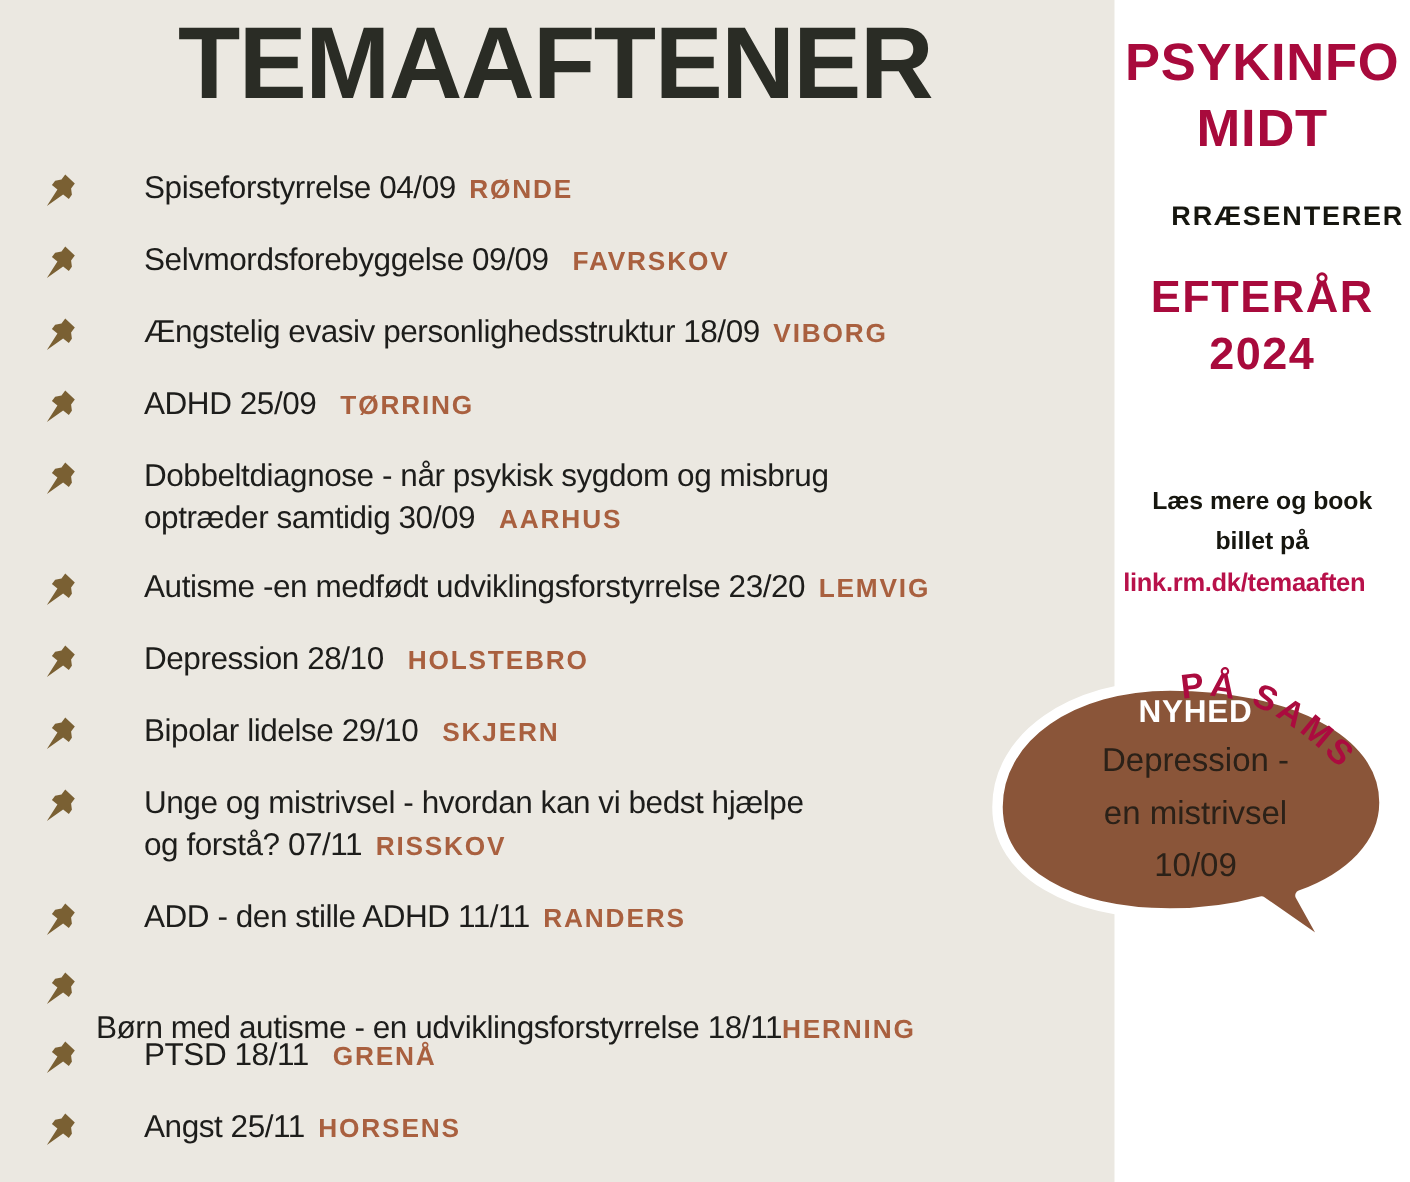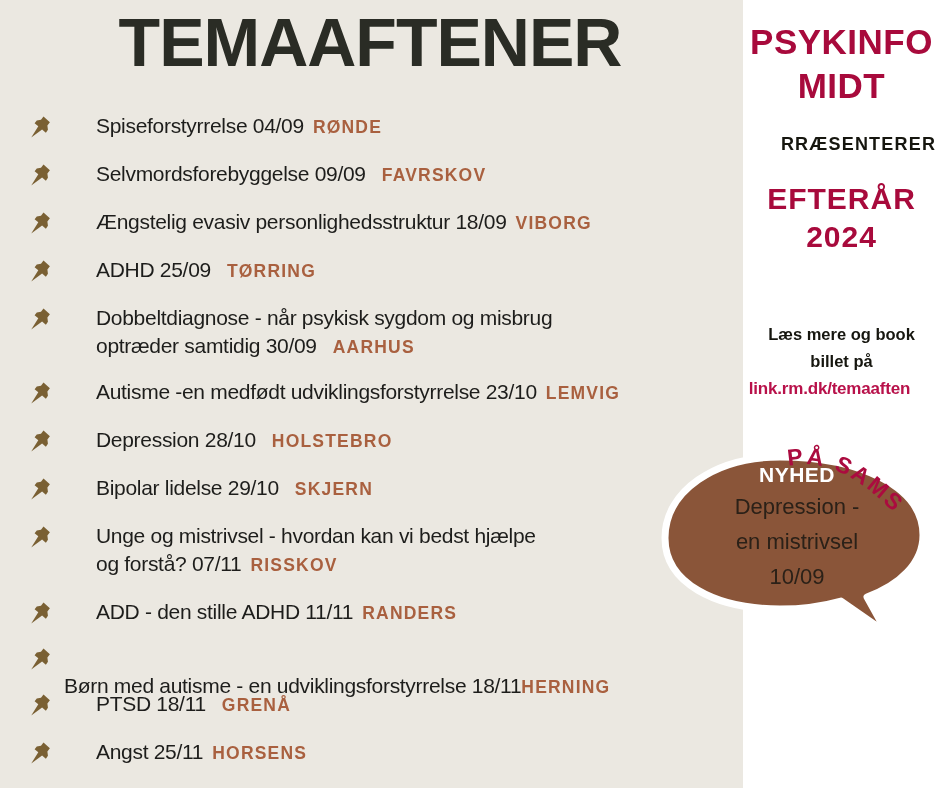--- a/index.html
+++ b/index.html
@@ -204,21 +204,21 @@
       <div class="event" style="top: 304px;">
         <span class="pin"><svg viewBox="0 0 24 24" width="26" height="26">
             <path fill="#7a6033" d="M14.3 2.2 L12.0 5.2 L8.1 6.0 L6.1 8.6 L9.5 11.4 L3.0 21.6 L13.0 14.4 L16.5 17.2 L18.4 14.6 L17.9 10.7 L20.2 7.7 Z"></path>
           </svg></span>
         <span class="ev-text"><span>Dobbeltdiagnose - når psykisk sygdom og misbrug</span><span class="ev-line2"><span>optræder samtidig 30/09</span><span class="sp-wide"></span><span class="city">AARHUS</span></span></span>
       </div>
       <div class="event" style="top: 378px;">
         <span class="pin"><svg viewBox="0 0 24 24" width="26" height="26">
             <path fill="#7a6033" d="M14.3 2.2 L12.0 5.2 L8.1 6.0 L6.1 8.6 L9.5 11.4 L3.0 21.6 L13.0 14.4 L16.5 17.2 L18.4 14.6 L17.9 10.7 L20.2 7.7 Z"></path>
           </svg></span>
-        <span class="ev-text"><span>Autisme -en medfødt udviklingsforstyrrelse 23/10</span><span class="sp"></span><span class="city">LEMVIG</span></span>
+        <span class="ev-text"><span>Autisme -en medfødt udviklingsforstyrrelse 23/20</span><span class="sp"></span><span class="city">LEMVIG</span></span>
       </div>
       <div class="event" style="top: 426px;">
         <span class="pin"><svg viewBox="0 0 24 24" width="26" height="26">
             <path fill="#7a6033" d="M14.3 2.2 L12.0 5.2 L8.1 6.0 L6.1 8.6 L9.5 11.4 L3.0 21.6 L13.0 14.4 L16.5 17.2 L18.4 14.6 L17.9 10.7 L20.2 7.7 Z"></path>
           </svg></span>
         <span class="ev-text"><span>Depression 28/10</span><span class="sp-wide"></span><span class="city">HOLSTEBRO</span></span>
       </div>
       <div class="event" style="top: 474px;">
         <span class="pin"><svg viewBox="0 0 24 24" width="26" height="26">
             <path fill="#7a6033" d="M14.3 2.2 L12.0 5.2 L8.1 6.0 L6.1 8.6 L9.5 11.4 L3.0 21.6 L13.0 14.4 L16.5 17.2 L18.4 14.6 L17.9 10.7 L20.2 7.7 Z"></path>

